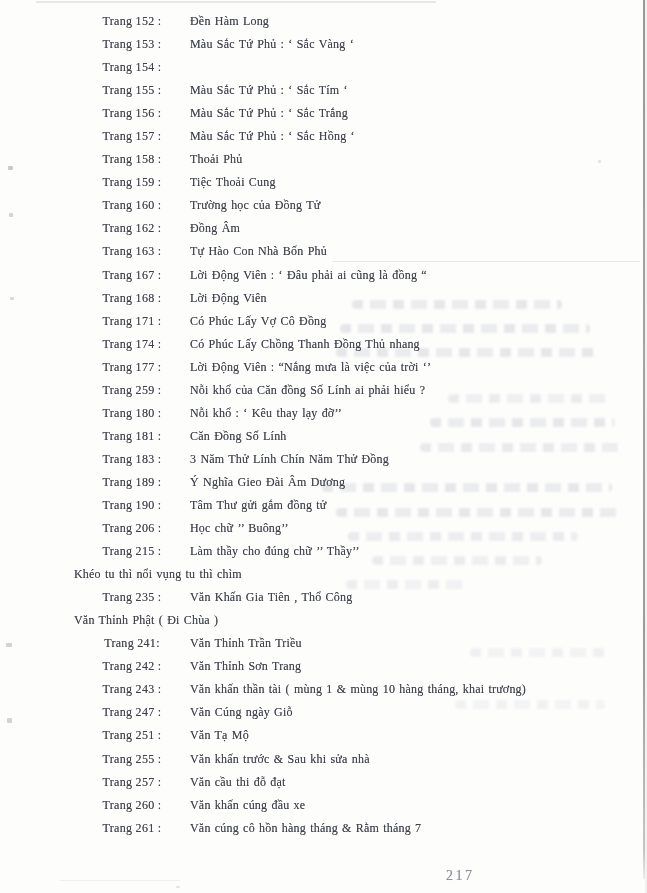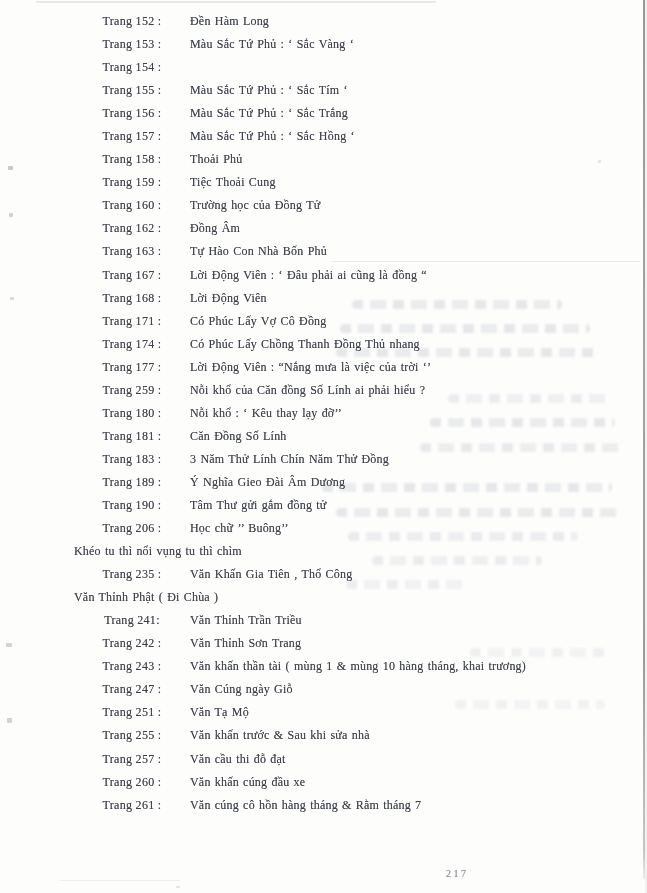--- a/index.html
+++ b/index.html
@@ -31,21 +31,21 @@
   .ptitle{
     font-size:12px;
     color:#3f424c;
     letter-spacing:.2px;
     word-spacing:1px;
     text-shadow:0 0 .6px rgba(63,66,76,.55);
   }
   
   .footer-num{
     position:absolute;left:446px;top:868px;
-    font-size:10px;color:#8f909c;letter-spacing:2.5px;
+    font-size:14px;color:#8f909c;letter-spacing:2.5px;
     text-shadow:0 0 .7px rgba(143,144,156,.6);
   }
   
   .edge-line{
     position:absolute;left:643px;top:0;width:2px;height:879px;
     background:linear-gradient(180deg,#98989c 0%,#a4a4a8 40%,#9b9b9f 75%,#c7c7ca 97%,#ededee 100%);
   }
   .edge-paper{
     position:absolute;left:645px;top:0;width:2px;height:893px;
     background:#f1f1f0;
@@ -206,20 +206,24 @@
       </div>
       <div class="row">
         <span class="plabel">Trang 190 :</span>
         <span class="ptitle">Tâm Thư gửi gắm đồng tử</span>
       </div>
       <div class="row">
         <span class="plabel">Trang 206 :</span>
         <span class="ptitle">Học chữ ’’ Buông’’</span>
       </div>
       <div class="row">
+        <span class="plabel">Trang 215 :</span>
+        <span class="ptitle">Làm thầy cho đúng chữ ’’ Thầy’’</span>
+      </div>
+      <div class="row">
         <span class="ptitle">Khéo tu thì nổi vụng tu thì chìm</span>
       </div>
       <div class="row">
         <span class="plabel">Trang 235 :</span>
         <span class="ptitle">Văn Khấn Gia Tiên , Thổ Công</span>
       </div>
       <div class="row">
         <span class="ptitle">Văn Thỉnh Phật ( Đi Chùa )</span>
       </div>
       <div class="row">

